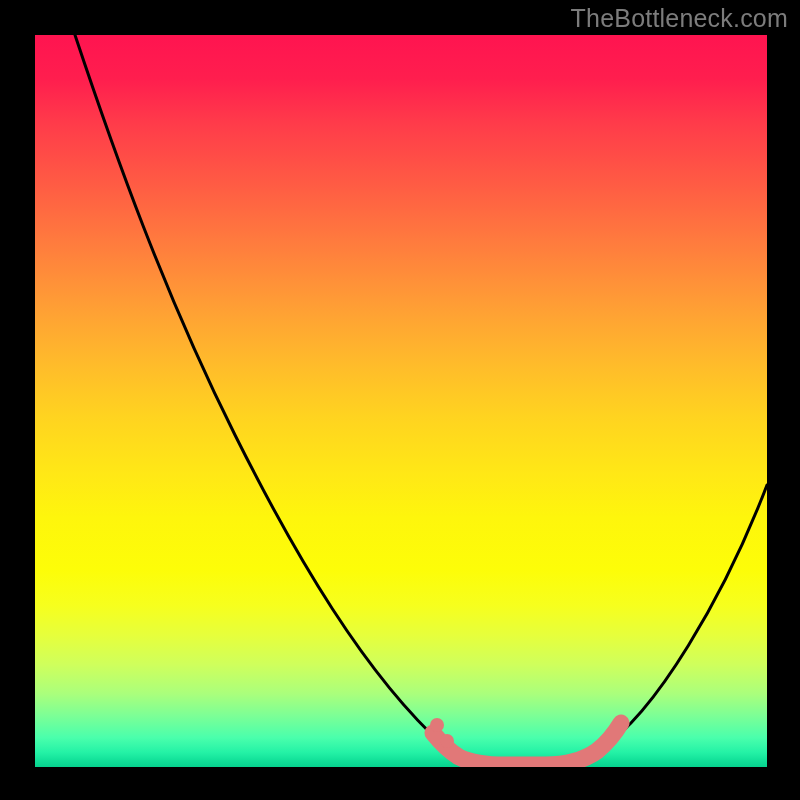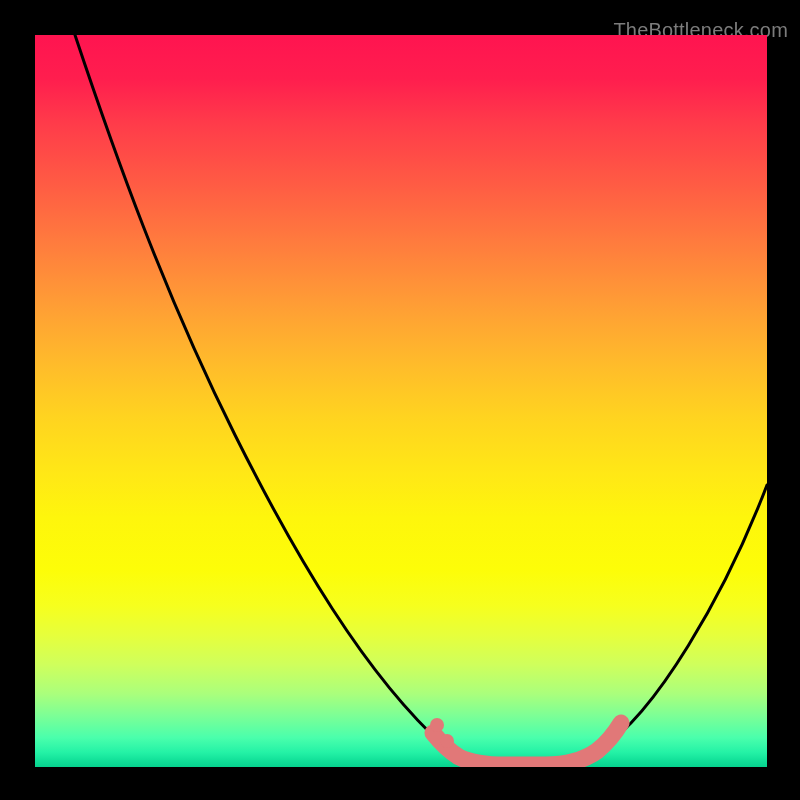--- a/index.html
+++ b/index.html
@@ -12,24 +12,24 @@
     font-family: Arial, Helvetica, sans-serif;
   }
   .outer {
     width: 800px;
     height: 800px;
     background: #000;
     position: relative;
   }
   .attribution {
     position: absolute;
-    top: 19px;
+    top: 4px;
     right: 12px;
     color: #7c7c7c;
-    font-size: 20px;
+    font-size: 25px;
     letter-spacing: 0.2px;
     font-weight: 400;
   }
   .plot-area {
     position: absolute;
     left: 35px;
     top: 35px;
     width: 732px;
     height: 732px;
     overflow: hidden;

